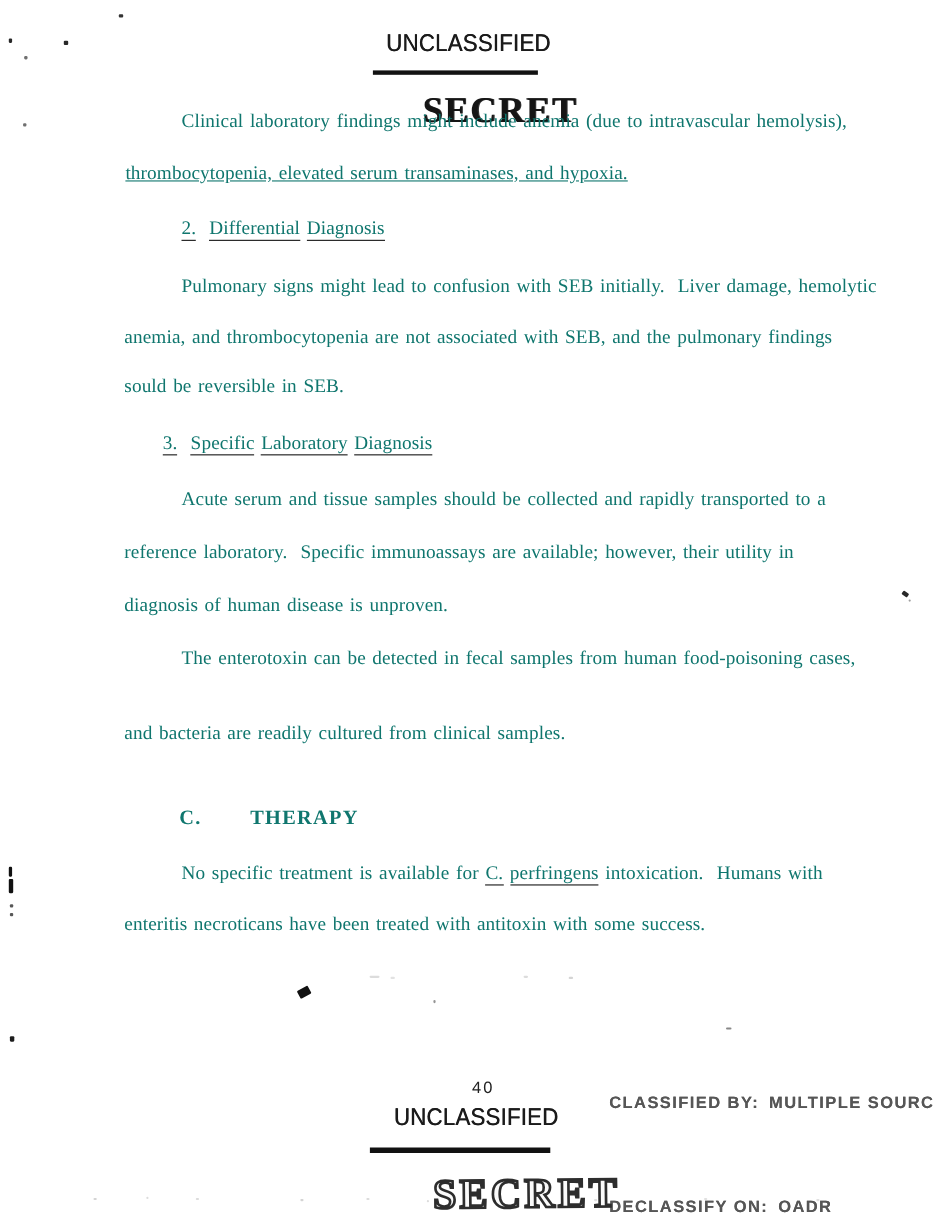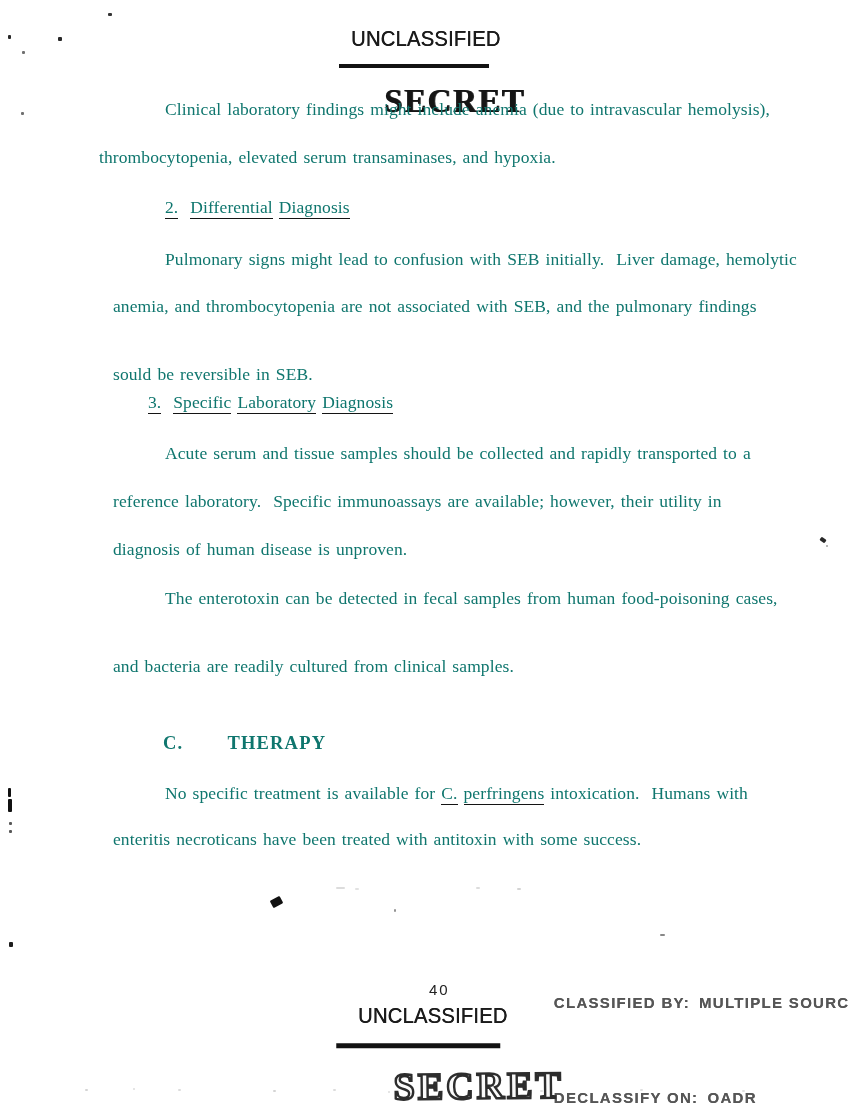--- a/index.html
+++ b/index.html
@@ -96,25 +96,25 @@
 
   <div class="unclass top">UNCLASSIFIED</div>
 
   <div class="secret top-secret">
     <span>SECRET</span>
     <div class="strike strike-top"></div>
   </div>
 
   <div id="body-layer">
       <div class="line" style="left: 165px; top: 99px;"><span>Clinical laboratory findings might include anemia (due to intravascular hemolysis),</span></div>
-      <div class="line" style="left: 99px; top: 147px;"><span>thrombocytopenia, elevated serum transaminases, and hypoxia.</span></div>
+      <div class="line" style="left: 114px; top: 147px; text-decoration: underline;"><span>thrombocytopenia, elevated serum transaminases, and hypoxia.</span></div>
       <div class="line" style="left: 165px; top: 197px;"><span class="u">2.</span><span>  </span><span class="u">Differential</span><span> </span><span class="u">Diagnosis</span></div>
       <div class="line" style="left: 165px; top: 249px;"><span>Pulmonary signs might lead to confusion with SEB initially.  Liver damage, hemolytic</span></div>
       <div class="line" style="left: 113px; top: 296px;"><span>anemia, and thrombocytopenia are not associated with SEB, and the pulmonary findings</span></div>
-      <div class="line" style="left: 113px; top: 364px;"><span>sould be reversible in SEB.</span></div>
+      <div class="line" style="left: 113px; top: 340px;"><span>sould be reversible in SEB.</span></div>
       <div class="line" style="left: 148px; top: 392px;"><span class="u">3.</span><span>  </span><span class="u">Specific</span><span> </span><span class="u">Laboratory</span><span> </span><span class="u">Diagnosis</span></div>
       <div class="line" style="left: 165px; top: 443px; text-align: center;"><span>Acute serum and tissue samples should be collected and rapidly transported to a</span></div>
       <div class="line" style="left: 113px; top: 491px;"><span>reference laboratory.  Specific immunoassays are available; however, their utility in</span></div>
       <div class="line" style="left: 113px; top: 539px;"><span>diagnosis of human disease is unproven.</span></div>
       <div class="line" style="left: 165px; top: 588px;"><span>The enterotoxin can be detected in fecal samples from human food-poisoning cases,</span></div>
       <div class="line" style="left: 113px; top: 656px;"><span>and bacteria are readily cultured from clinical samples.</span></div>
       <div class="line" style="left: 163px; top: 733px;"><span class="b">C.</span><span class="b" style="margin-left: 44px;">THERAPY</span></div>
       <div class="line" style="left: 165px; top: 783px;"><span>No specific treatment is available for </span><span class="u">C.</span><span> </span><span class="u">perfringens</span><span> intoxication.  Humans with</span></div>
       <div class="line" style="left: 113px; top: 829px;"><span>enteritis necroticans have been treated with antitoxin with some success.</span></div>
     </div>

